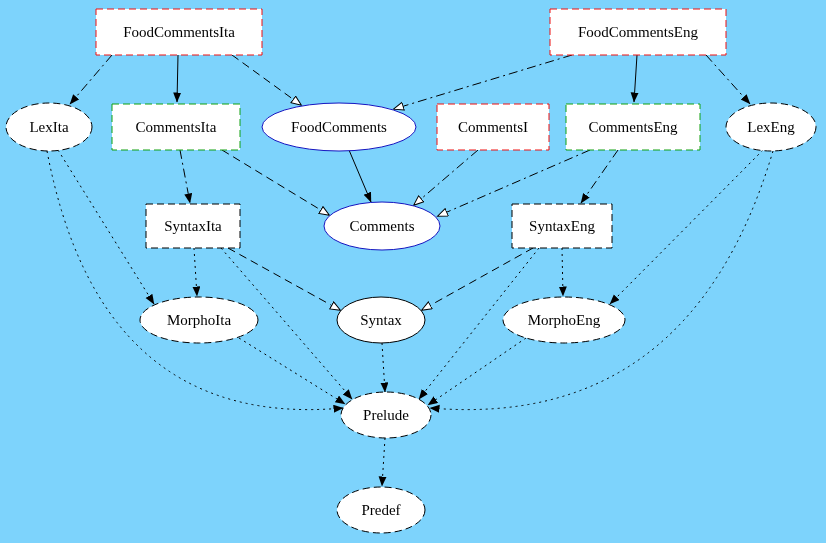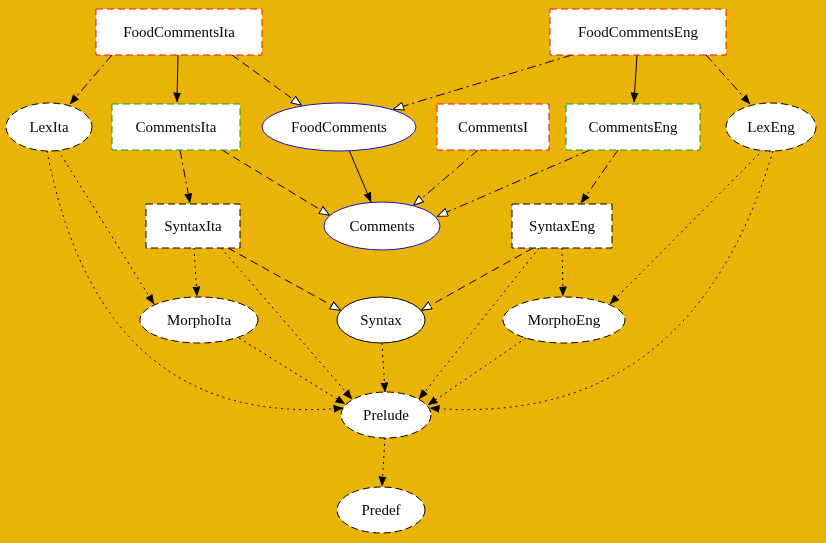--- a/index.html
+++ b/index.html
@@ -4,21 +4,21 @@
 <style>
   html, body {
     margin: 0;
     padding: 0;
     background: #ffffff;
   }
   .canvas {
     position: relative;
     width: 826px;
     height: 543px;
-    background: #eab308;
+    background: #7dd3fc;
     overflow: hidden;
   }
   svg {
     display: block;
   }
   svg text {
     font-family: "Liberation Serif", "DejaVu Serif", serif;
     font-size: 15px;
     fill: #000000;
     text-anchor: middle;

